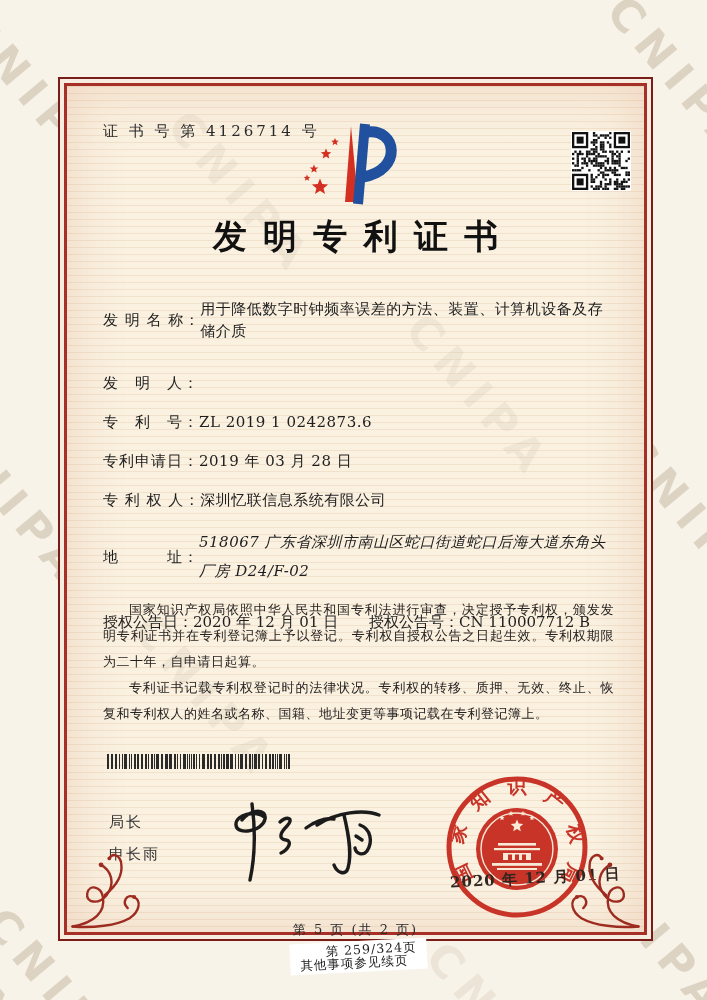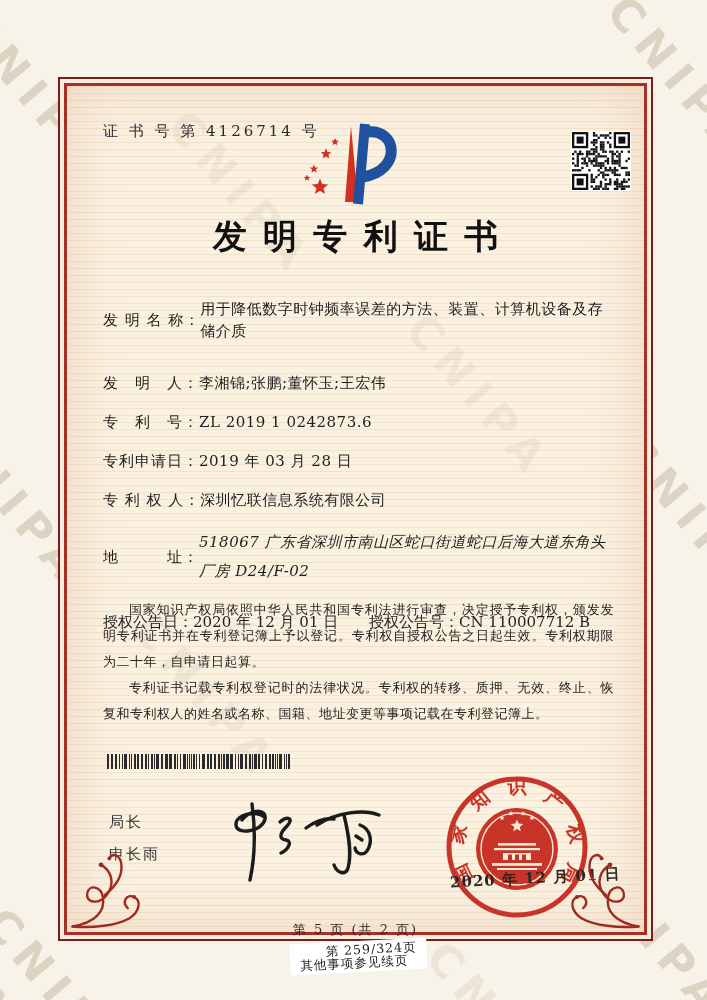--- a/index.html
+++ b/index.html
@@ -327,21 +327,20 @@
 
     <div class="abs title">发明专利证书</div>
 
     <div class="abs fields">
       <div class="frow mb-big">
         <span class="lab">发 明 名 称：</span>
         <span class="val">用于降低数字时钟频率误差的方法、装置、计算机设备及存储介质</span>
       </div>
       <div class="frow mb">
         <span class="lab">发　明　人：</span>
-        <span class="val">李湘锦;张鹏;董怀玉;王宏伟</span>
       </div>
       <div class="frow mb">
         <span class="lab">专　利　号：</span>
         <span class="val">ZL 2019 1 0242873.6</span>
       </div>
       <div class="frow mb">
         <span class="lab">专利申请日：</span>
         <span class="val">2019 年 03 月 28 日</span>
       </div>
       <div class="frow mb">

